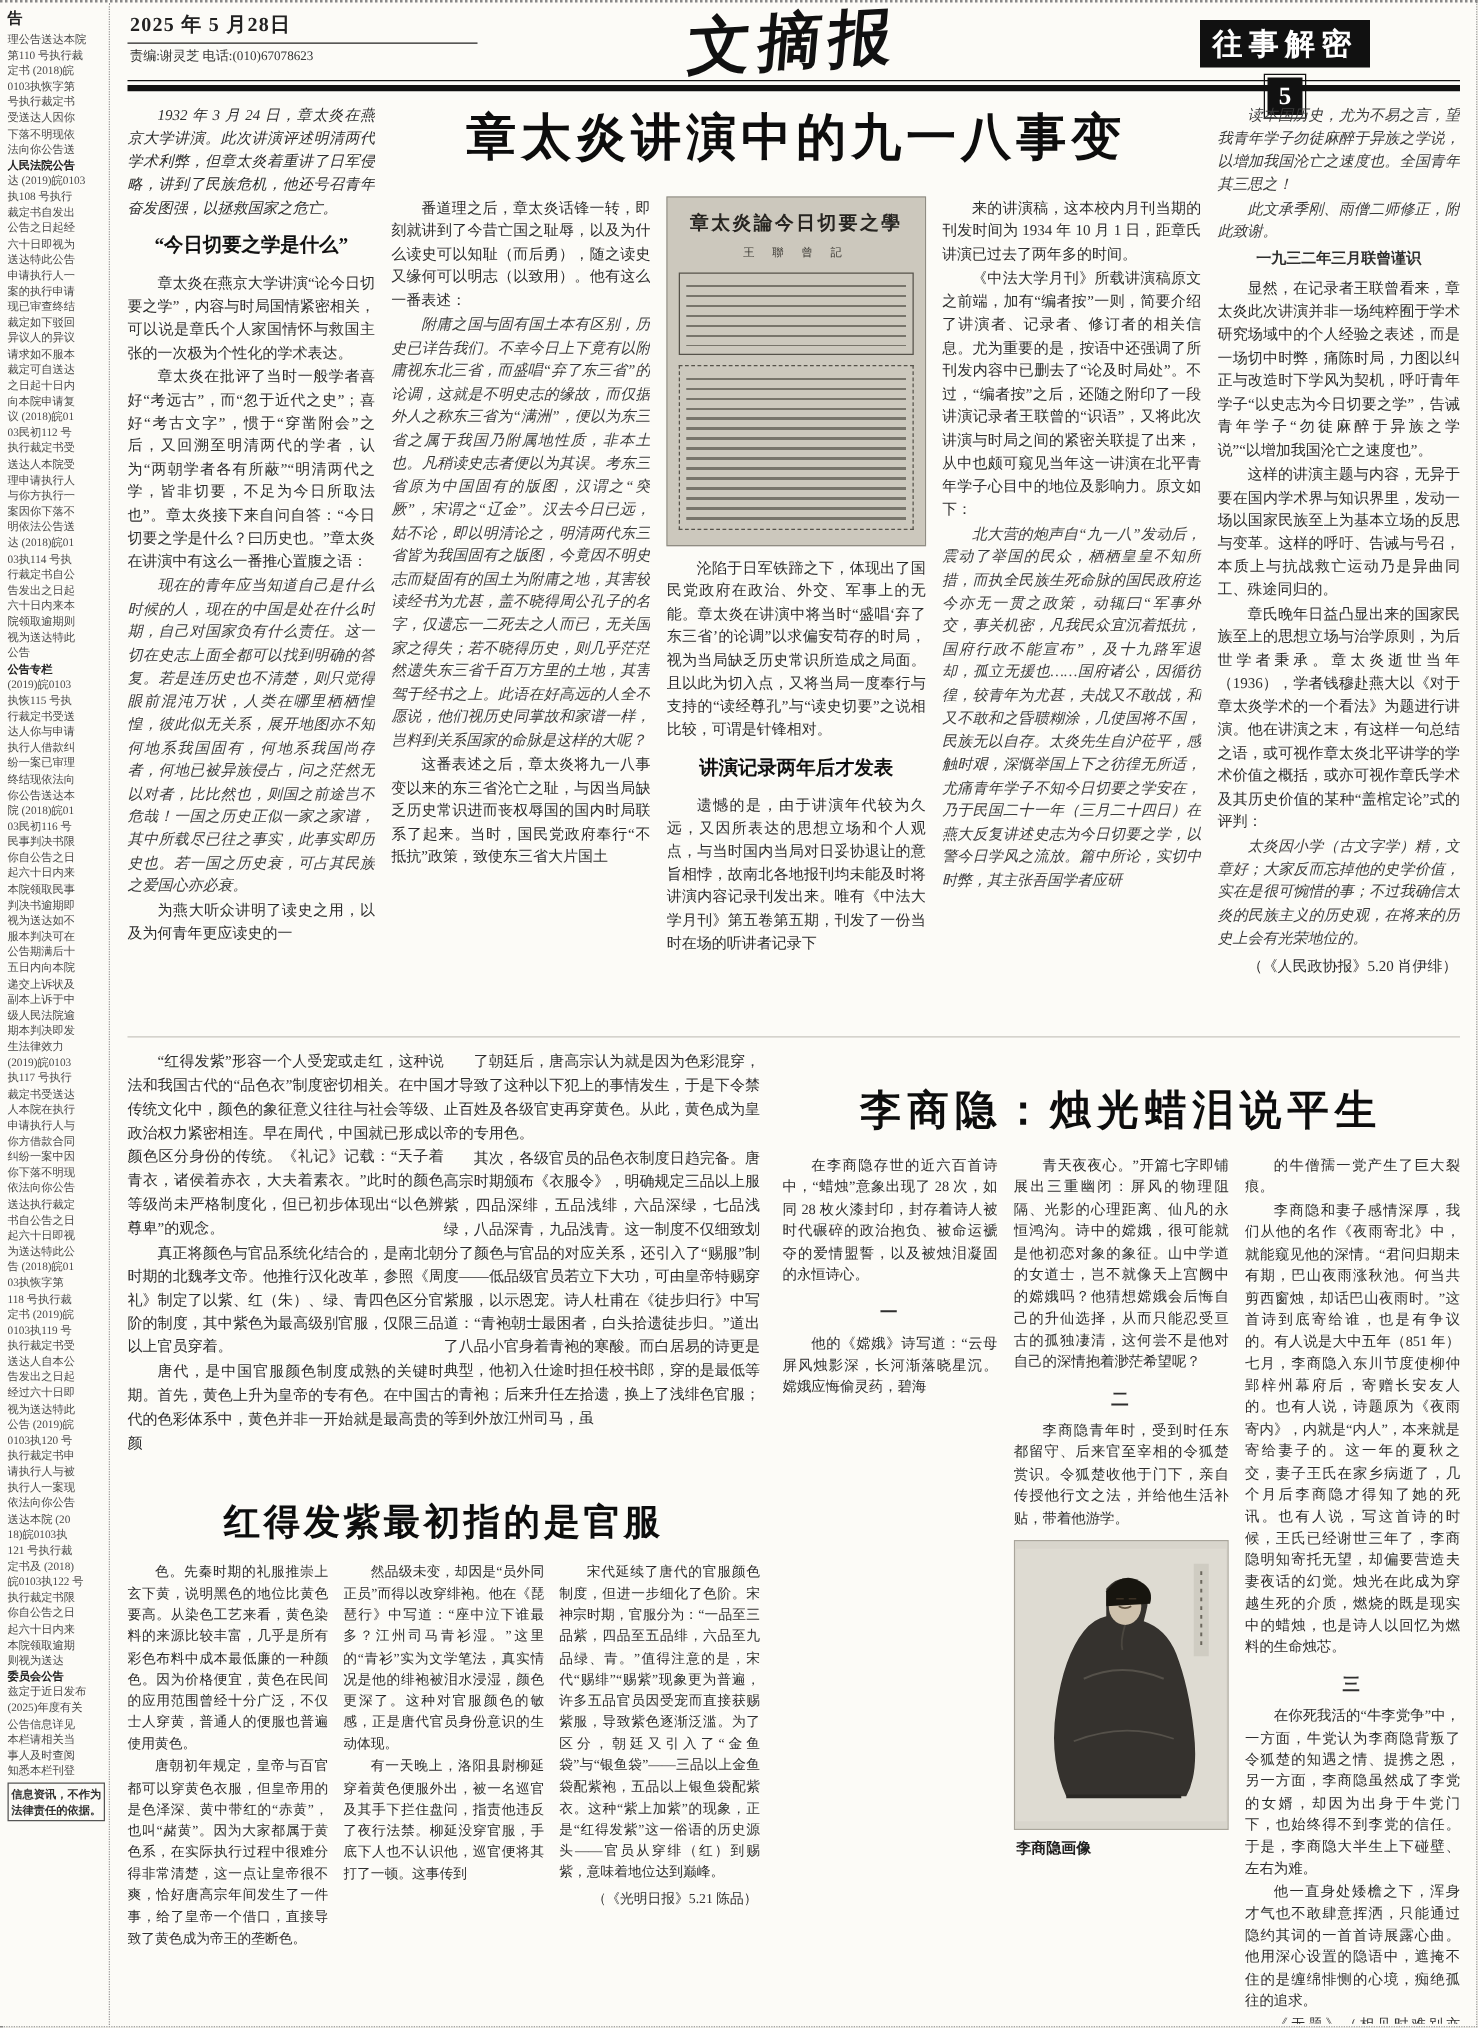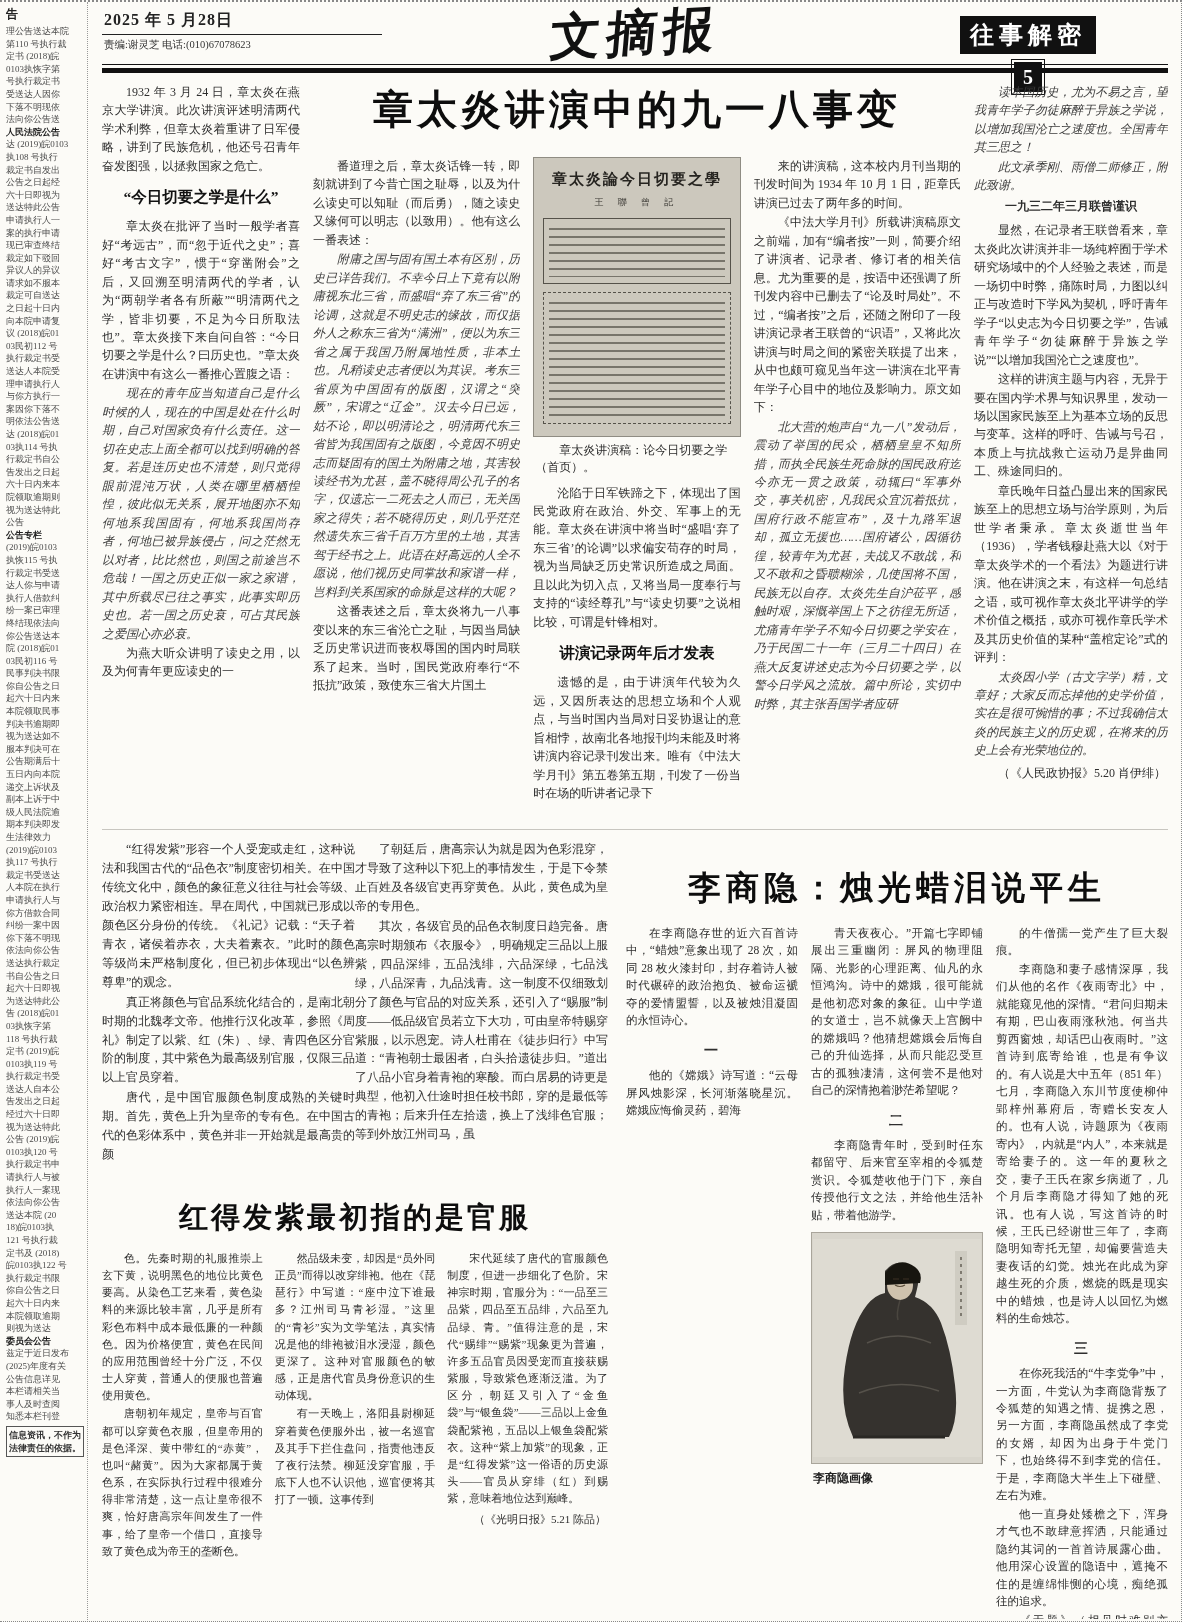--- a/index.html
+++ b/index.html
@@ -29,21 +29,21 @@
     display:flex;align-items:center;justify-content:center;outline:1.5px solid #111;outline-offset:2px;}
   .thinrule{border-top:1.5px solid #111;margin-top:4px;}
   .thickrule{height:5px;background:#111;margin-top:3px;}
   
   .para{margin:0 0 1px 0;text-indent:2em;text-align:justify;color:#2e2e2e;}
   .quote{font-style:italic;color:#3c3c3c;}
   .subhead{text-indent:0;text-align:center;font-weight:bold;font-size:15.5px;margin:10px 0 8px;color:#111;}
   .sectmark{text-indent:0;text-align:center;font-weight:bold;font-size:14px;margin:10px 0 6px;letter-spacing:2px;}
   .signoff{text-indent:0;text-align:center;font-weight:bold;margin:2px 0 6px;}
   .attr{text-indent:0;text-align:right;padding-right:2px;margin-top:4px;}
-  .lede{}
+  .lede{font-style:italic;}
   
   .art1{display:flex;gap:13px;height:732px;overflow:hidden;margin-top:10px;}
   .a1col{font-size:12px;line-height:1.54;overflow:hidden;}
   .c1{width:198px;flex:none;}
   .c5{flex:1;overflow:hidden;}
   .a1mid{width:648px;flex:none;}
   .headline1{font-size:40px;font-weight:bold;text-align:center;letter-spacing:4px;
     margin:4px 0 14px;line-height:1.15;color:#0d0d0d;}
   .a1midcols{display:flex;gap:13px;height:650px;overflow:hidden;margin-top:24px;}
   .a1midcols>div{flex:1;overflow:hidden;}
@@ -216,41 +216,41 @@
         <span class="pageno-badge">5</span>
       </div>
     </header>
     <div class="thinrule"></div>
     <div class="thickrule"></div>
 
     <section class="art1">
       <div class="a1col c1">
           <p class="para lede">1932 年 3 月 24 日，章太炎在燕京大学讲演。此次讲演评述明清两代学术利弊，但章太炎着重讲了日军侵略，讲到了民族危机，他还号召青年奋发图强，以拯救国家之危亡。</p>
           <p class="para subhead">“今日切要之学是什么”</p>
+          <p class="para">章太炎在燕京大学讲演“论今日切要之学”，内容与时局国情紧密相关，可以说是章氏个人家国情怀与救国主张的一次极为个性化的学术表达。</p>
           <p class="para">章太炎在批评了当时一般学者喜好“考远古”，而“忽于近代之史”；喜好“考古文字”，惯于“穿凿附会”之后，又回溯至明清两代的学者，认为“两朝学者各有所蔽”“明清两代之学，皆非切要，不足为今日所取法也”。章太炎接下来自问自答：“今日切要之学是什么？曰历史也。”章太炎在讲演中有这么一番推心置腹之语：</p>
           <p class="para quote">现在的青年应当知道自己是什么时候的人，现在的中国是处在什么时期，自己对国家负有什么责任。这一切在史志上面全都可以找到明确的答复。若是连历史也不清楚，则只觉得眼前混沌万状，人类在哪里栖栖惶惶，彼此似无关系，展开地图亦不知何地系我国固有，何地系我国尚存者，何地已被异族侵占，问之茫然无以对者，比比然也，则国之前途岂不危哉！一国之历史正似一家之家谱，其中所载尽已往之事实，此事实即历史也。若一国之历史衰，可占其民族之爱国心亦必衰。</p>
           <p class="para">为燕大听众讲明了读史之用，以及为何青年更应读史的一</p>
         </div>
       <div class="a1mid">
         <h1 class="headline1">章太炎讲演中的九一八事变</h1>
         <div class="a1midcols">
           <div class="a1col">
               <p class="para">番道理之后，章太炎话锋一转，即刻就讲到了今昔亡国之耻辱，以及为什么读史可以知耻（而后勇），随之读史又缘何可以明志（以致用）。他有这么一番表述：</p>
               <p class="para quote">附庸之国与固有国土本有区别，历史已详告我们。不幸今日上下竟有以附庸视东北三省，而盛唱“弃了东三省”的论调，这就是不明史志的缘故，而仅据外人之称东三省为“满洲”，便以为东三省之属于我国乃附属地性质，非本土也。凡稍读史志者便以为其误。考东三省原为中国固有的版图，汉谓之“突厥”，宋谓之“辽金”。汉去今日已远，姑不论，即以明清论之，明清两代东三省皆为我国固有之版图，今竟因不明史志而疑固有的国土为附庸之地，其害较读经书为尤甚，盖不晓得周公孔子的名字，仅遗忘一二死去之人而已，无关国家之得失；若不晓得历史，则几乎茫茫然遗失东三省千百万方里的土地，其害驾于经书之上。此语在好高远的人全不愿说，他们视历史同掌故和家谱一样，岂料到关系国家的命脉是这样的大呢？</p>
               <p class="para">这番表述之后，章太炎将九一八事变以来的东三省沦亡之耻，与因当局缺乏历史常识进而丧权辱国的国内时局联系了起来。当时，国民党政府奉行“不抵抗”政策，致使东三省大片国土</p>
             </div>
           <div class="a1col">
             <figure class="ms">
               <div class="ms-inner">
                 <div class="ms-title">章太炎論今日切要之學</div>
                 <div class="ms-byline">王 聯 曾 記</div>
                 <div class="ms-box small"></div>
                 <div class="ms-box big"></div>
               </div>
-              <figcaption class="ms-caption">章太炎讲演稿：论今日切要之学（首页）。</figcaption>
             </figure>
             <div>
                 <p class="para">沦陷于日军铁蹄之下，体现出了国民党政府在政治、外交、军事上的无能。章太炎在讲演中将当时“盛唱‘弃了东三省’的论调”以求偏安苟存的时局，视为当局缺乏历史常识所造成之局面。且以此为切入点，又将当局一度奉行与支持的“读经尊孔”与“读史切要”之说相比较，可谓是针锋相对。</p>
                 <p class="para subhead">讲演记录两年后才发表</p>
                 <p class="para">遗憾的是，由于讲演年代较为久远，又因所表达的思想立场和个人观点，与当时国内当局对日妥协退让的意旨相悖，故南北各地报刊均未能及时将讲演内容记录刊发出来。唯有《中法大学月刊》第五卷第五期，刊发了一份当时在场的听讲者记录下</p>
               </div>
           </div>
           <div class="a1col">
               <p class="para">来的讲演稿，这本校内月刊当期的刊发时间为 1934 年 10 月 1 日，距章氏讲演已过去了两年多的时间。</p>
               <p class="para">《中法大学月刊》所载讲演稿原文之前端，加有“编者按”一则，简要介绍了讲演者、记录者、修订者的相关信息。尤为重要的是，按语中还强调了所刊发内容中已删去了“论及时局处”。不过，“编者按”之后，还随之附印了一段讲演记录者王联曾的“识语”，又将此次讲演与时局之间的紧密关联提了出来，从中也颇可窥见当年这一讲演在北平青年学子心目中的地位及影响力。原文如下：</p>

